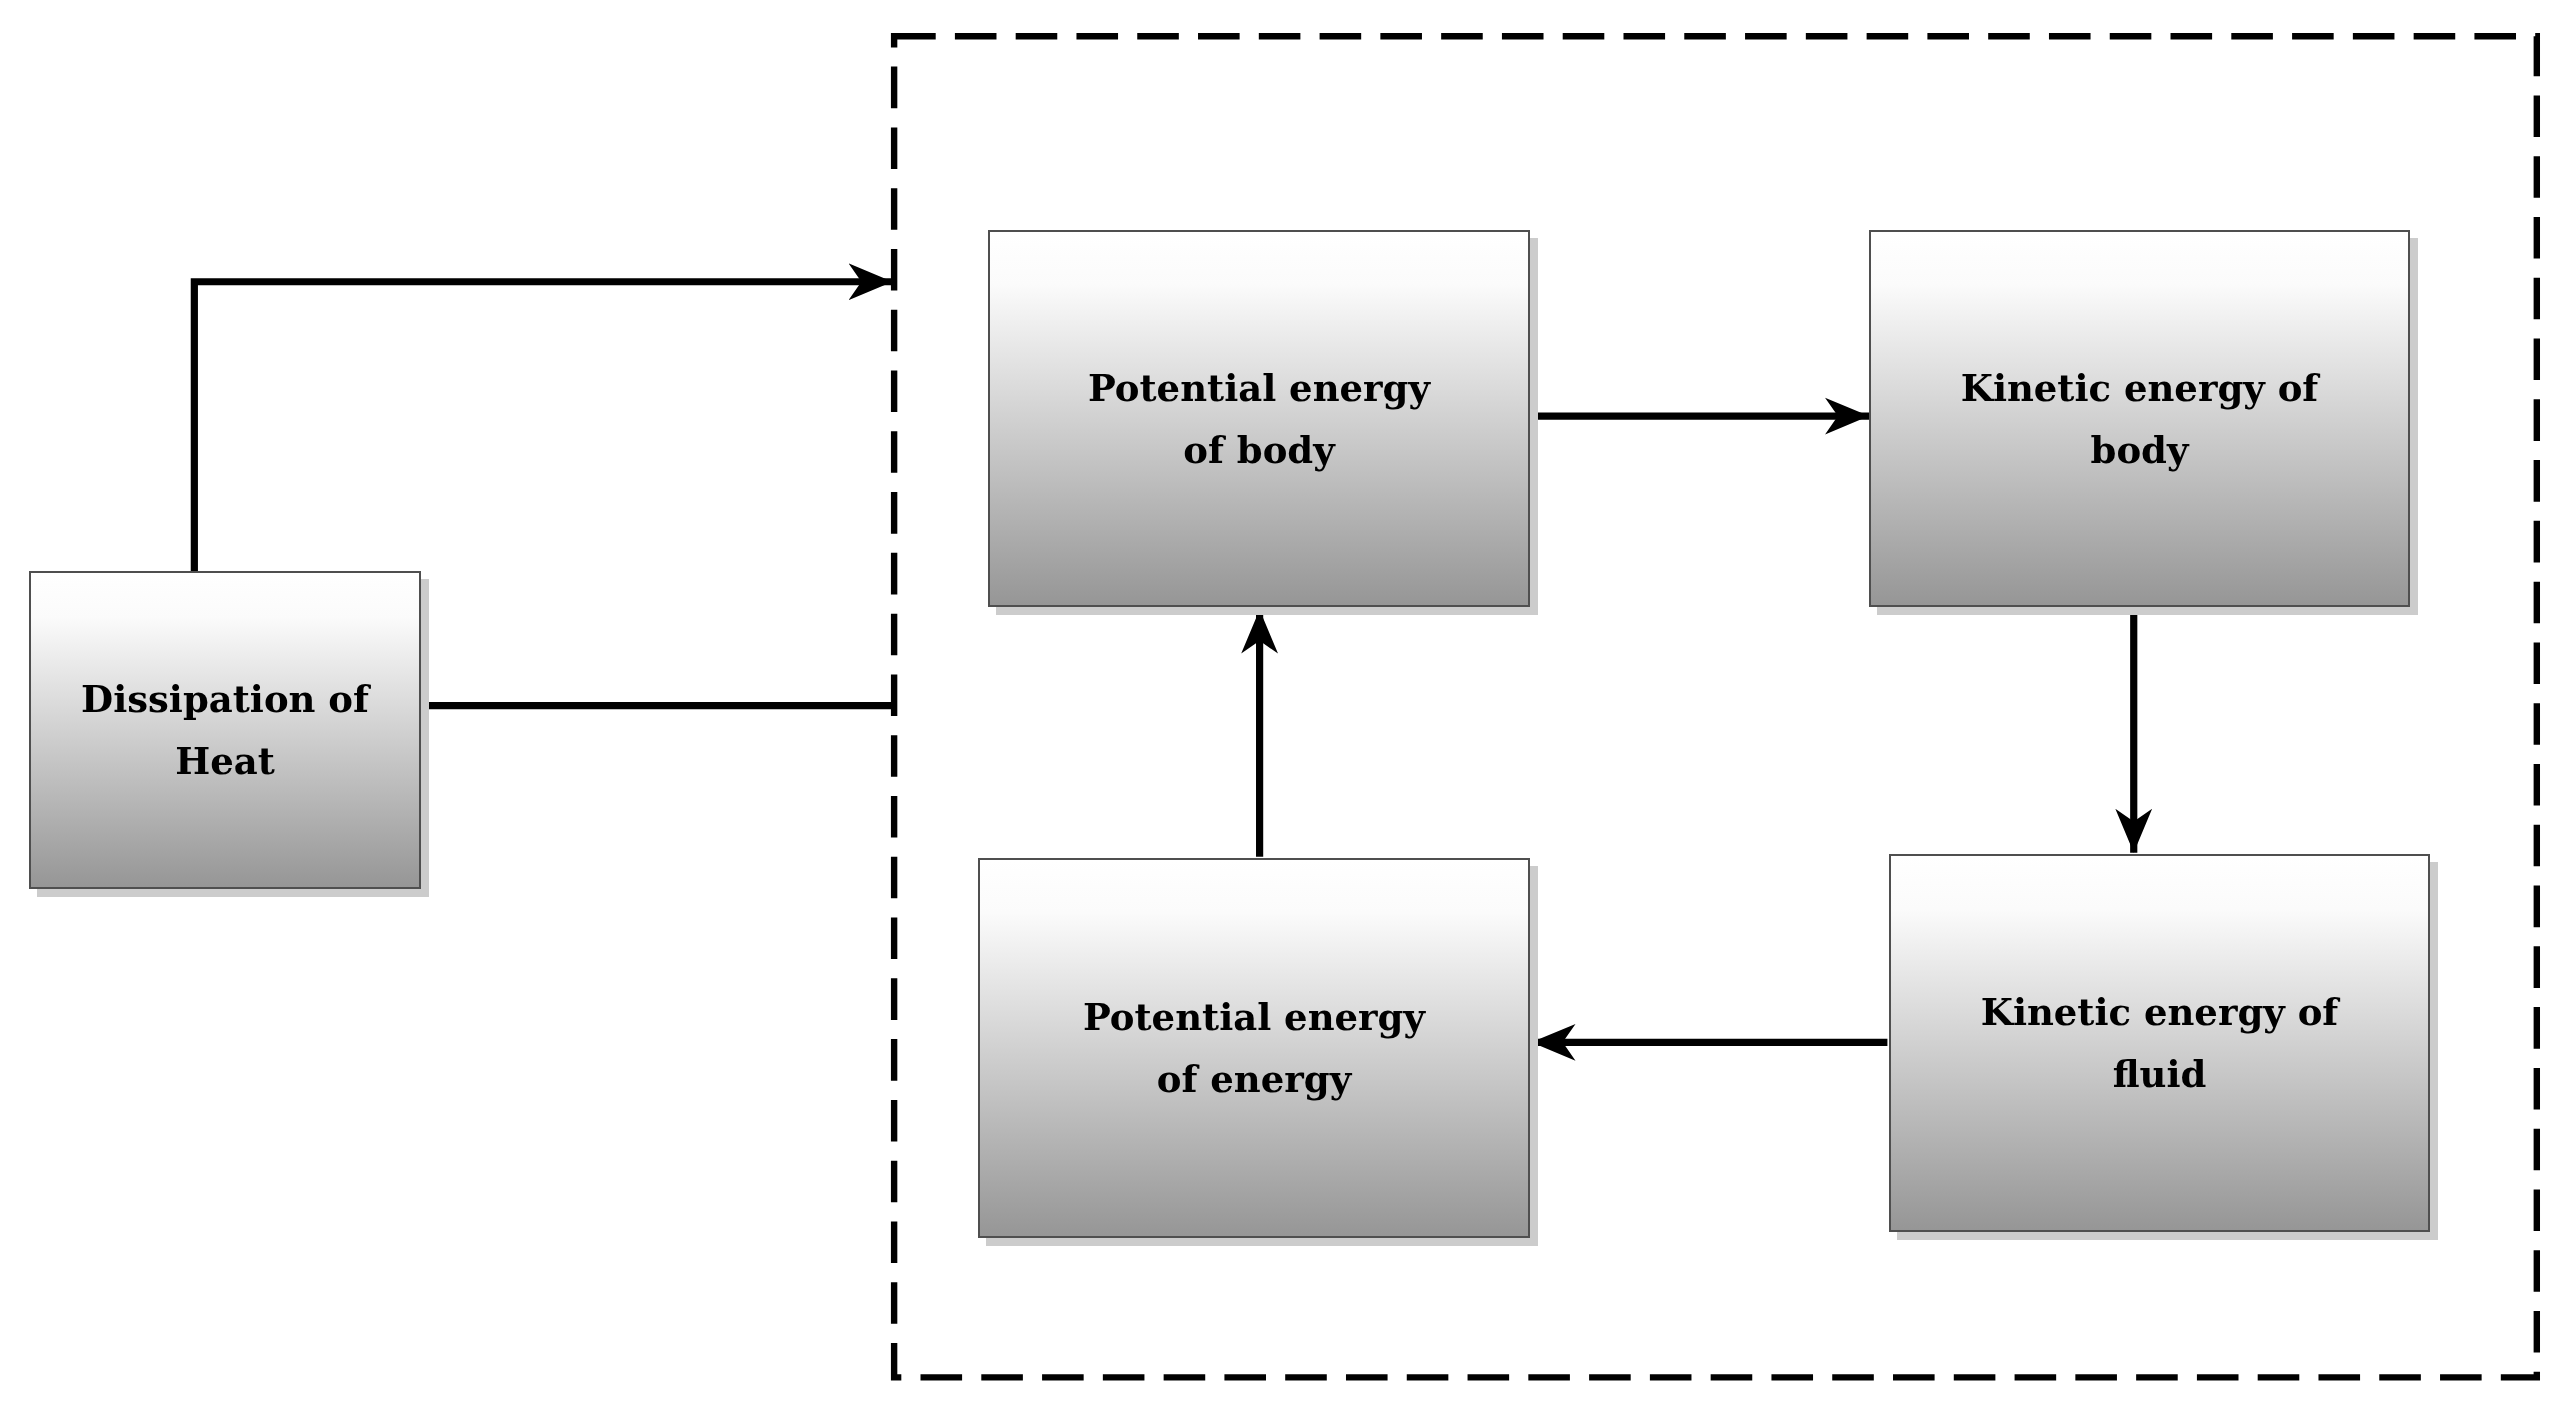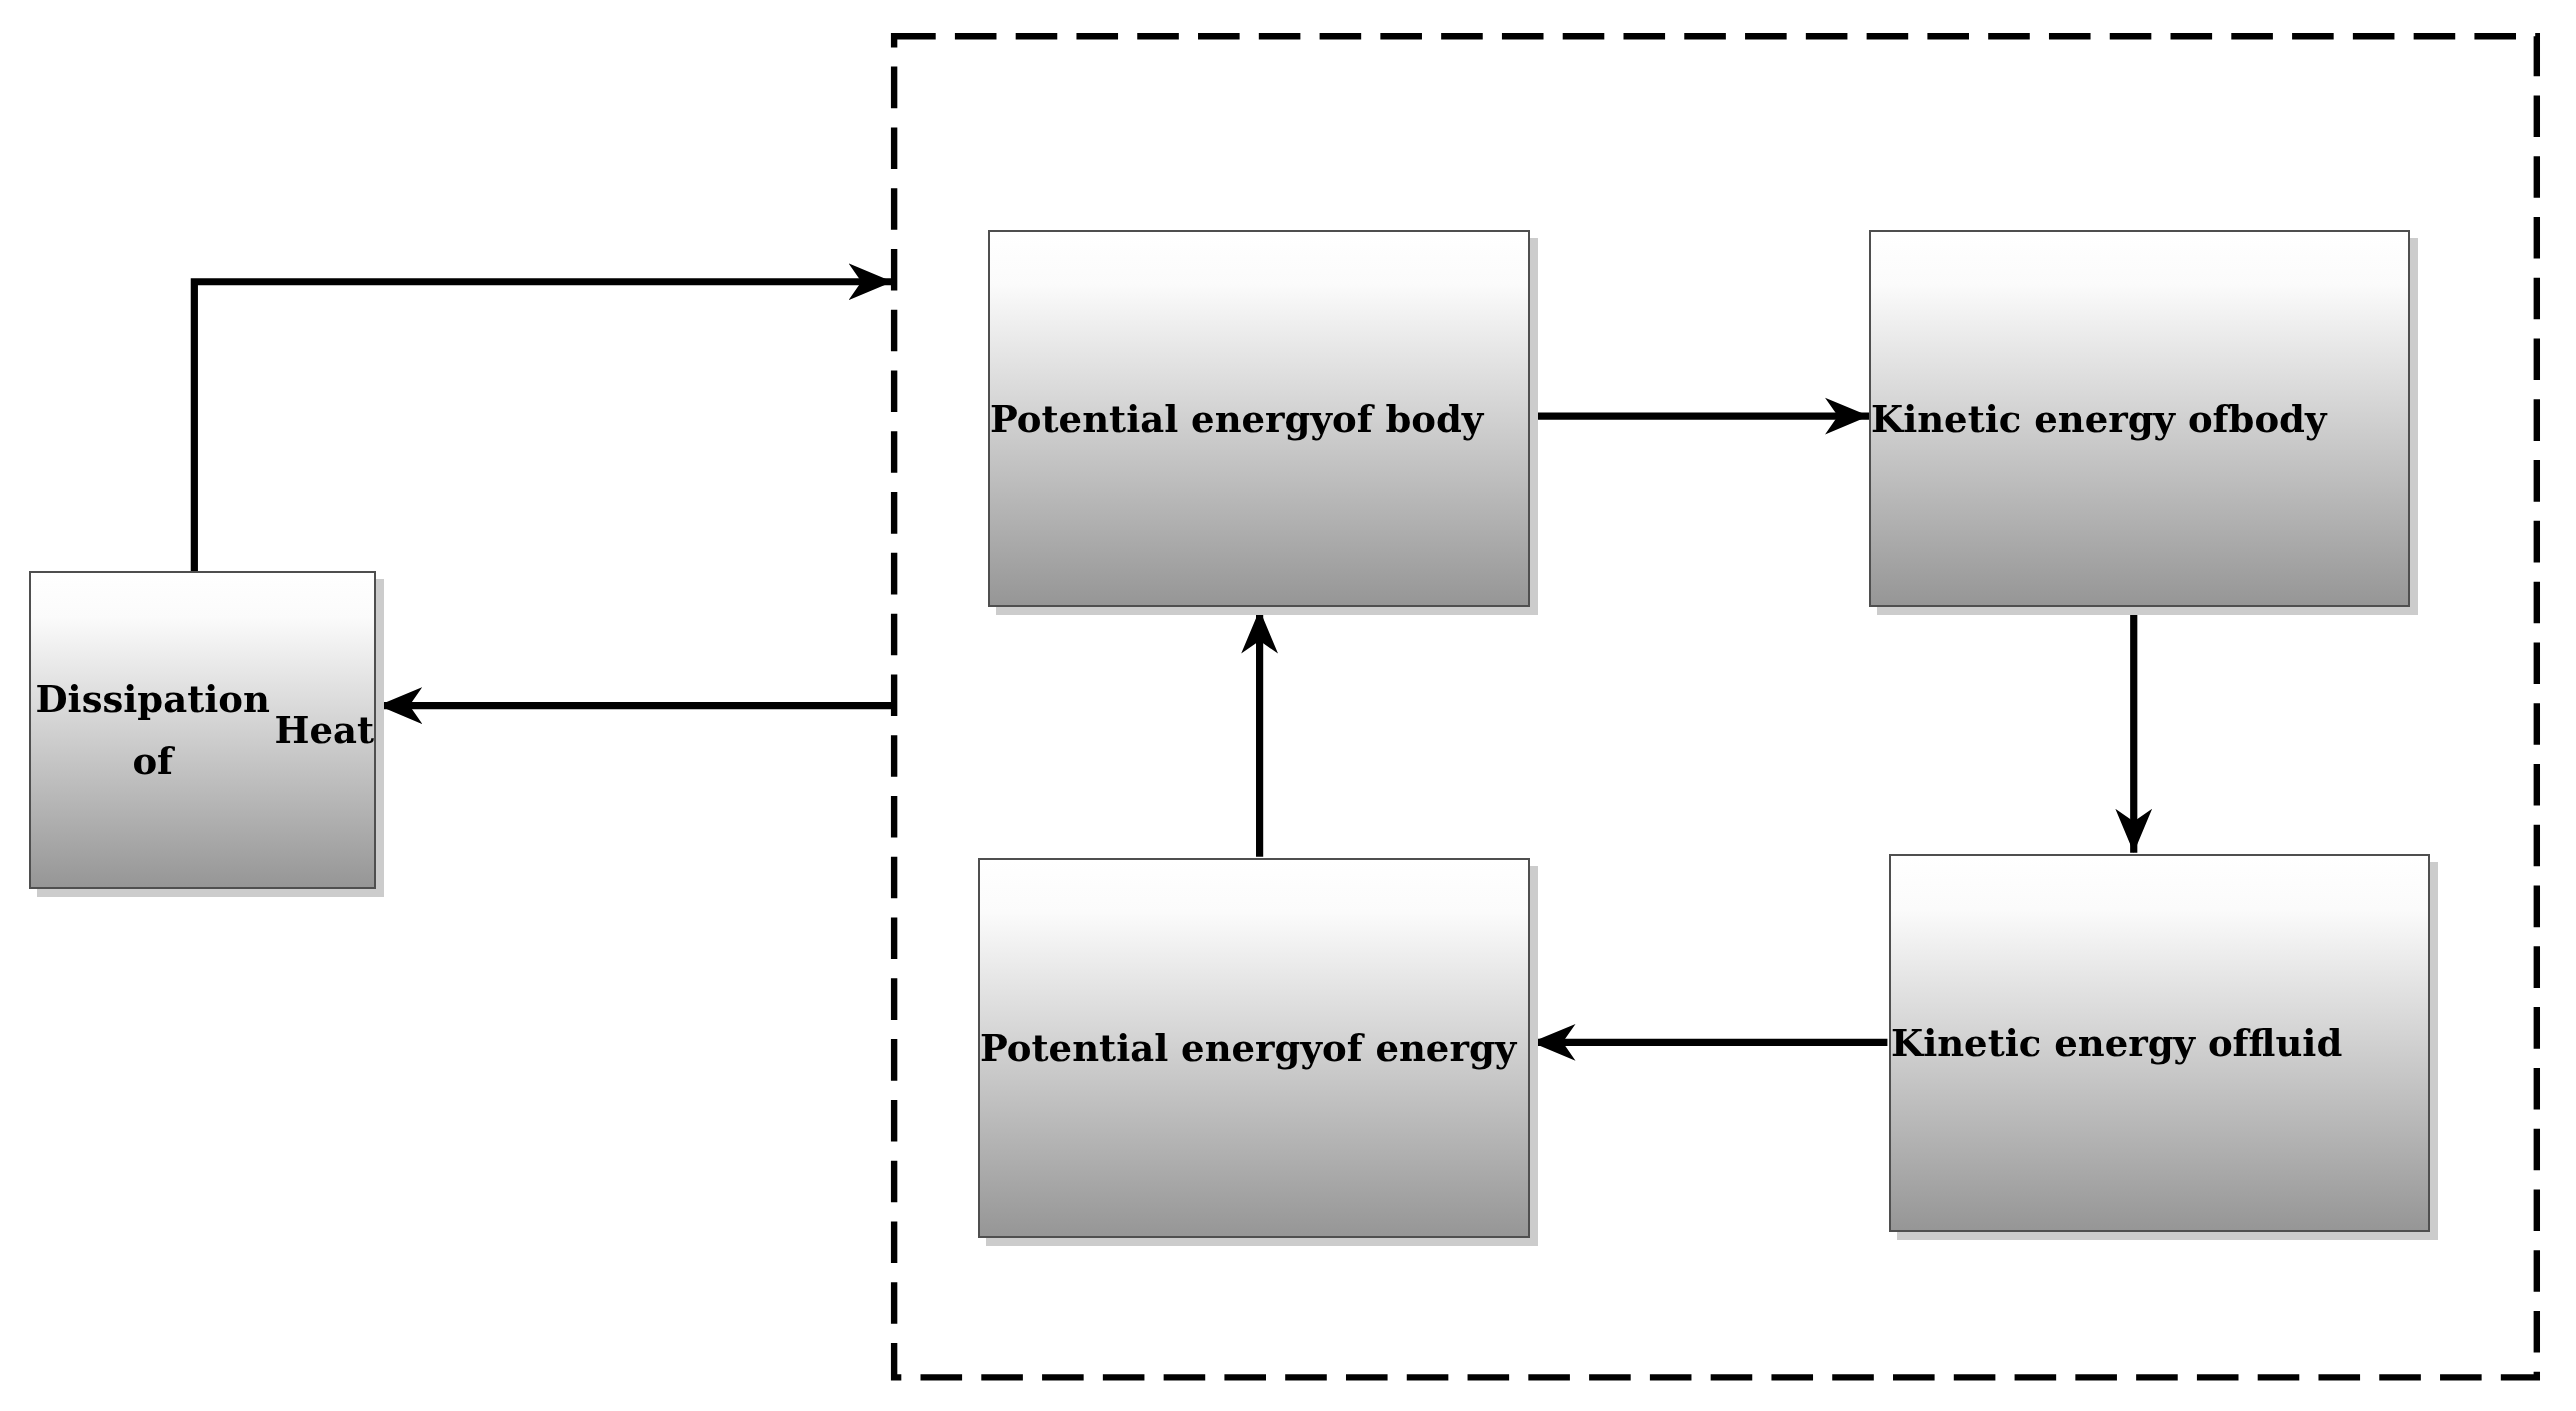--- a/index.html
+++ b/index.html
@@ -24,30 +24,30 @@
     left:0;top:0;
     width:2576px;height:1412px;
   }
   .box{
     position:absolute;
     box-sizing:border-box;
     border:2.4px solid var(--box-border);
     background:linear-gradient(180deg,var(--box-gradient-top) 0%,#fbfbfb 14%,var(--box-gradient-bottom) 100%);
     box-shadow:8px 8px 0 0 var(--box-shadow);
     display:flex;
-    flex-direction:row;
+    flex-direction:column;
     align-items:center;
-    justify-content:flex-start;
+    justify-content:center;
     text-align:center;
     font-weight:bold;
     font-size:37px;
     line-height:62px;
     color:#000;
   }
-  #box-dissipation-of-heat      {left:29px;  top:571px;  width:347px; height:318px;}
+  #box-dissipation-of-heat      {left:29px;  top:571px;  width:392px; height:318px;}
   #box-potential-energy-of-body {left:988px;top:230px;  width:542px; height:377px;}
   #box-kinetic-energy-of-body   {left:1869px;top:230px;  width:541px; height:377px;}
   #box-kinetic-energy-of-fluid  {left:1889px;top:854px; width:541px; height:378px;}
   #box-potential-energy-of-fluid{left:978px;top:858px; width:552px; height:380px;}
   .connector{stroke:var(--line-color);stroke-width:9;fill:none;}
   .boundary{stroke:var(--line-color);stroke-width:8;fill:none;stroke-dasharray:52 24;}
 </style>
 </head>
 <body>
 

